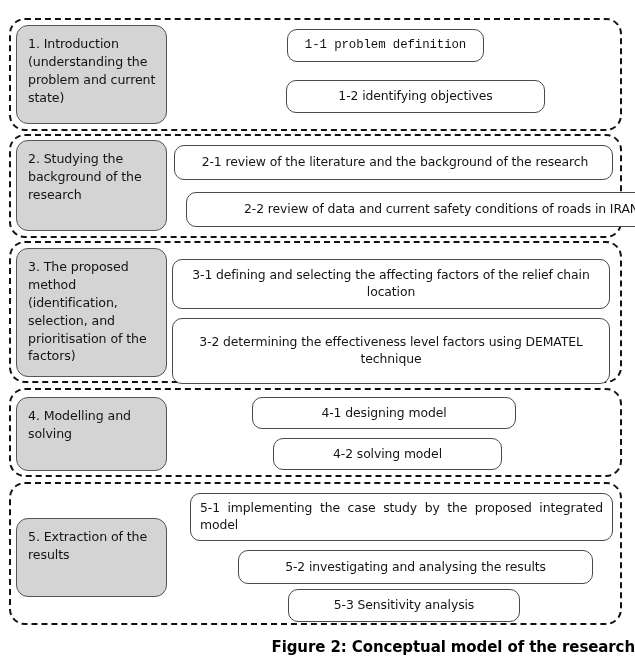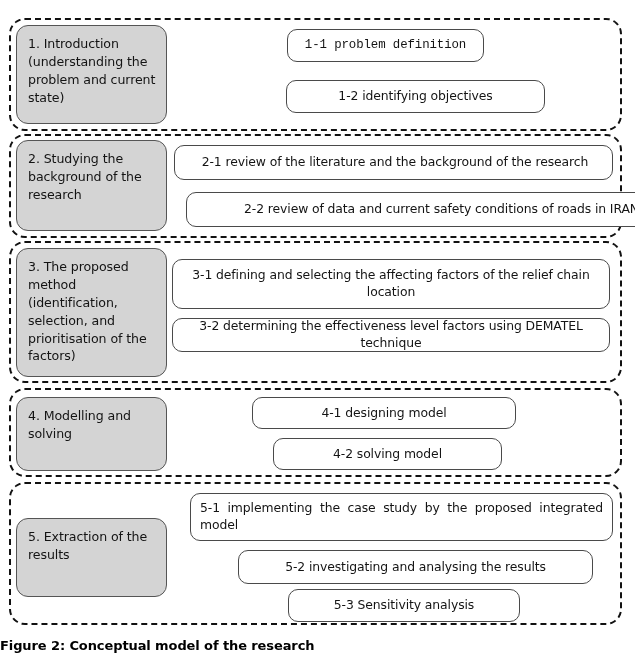--- a/index.html
+++ b/index.html
@@ -74,22 +74,22 @@
     text-align-last: left;
     text-justify: inter-word;
   }
 
   
   #figure-caption {
     position: absolute;
     left: 0;
     top: 638px;
     width: 635px;
-    text-align: left;
-    font-size: 13px;
+    text-align: right;
+    font-size: 15px;
     font-weight: bold;
     letter-spacing: -0.1px;
     color: #000000;
   }
 </style>
 </head>
 <body>
 
 <div id="figure-root">
 
@@ -124,21 +124,21 @@
   <div class="phase" style="top:241px; height:142px;"></div>
 
   <div class="stage-box" style="left:16px; top:248px; width:151px; height:129px;">
     <span class="stage-text">3. The proposed method (identification, selection, and prioritisation of the factors)</span>
   </div>
 
   <div class="task-box" style="left:172px; top:259px; width:438px; height:50px;">
     <span class="task-text">3-1 defining and selecting the affecting factors of the relief chain location</span>
   </div>
 
-  <div class="task-box" style="left:172px; top:318px; width:438px; height:34px;">
+  <div class="task-box" style="left:172px; top:318px; width:438px; height:66px;">
     <span class="task-text">3-2 determining the effectiveness level factors using DEMATEL technique</span>
   </div>
 
   <div class="phase" style="top:388px; height:89px;"></div>
 
   <div class="stage-box" style="left:16px; top:397px; width:151px; height:74px;">
     <span class="stage-text">4. Modelling and solving</span>
   </div>
 
   <div class="task-box" style="left:252px; top:397px; width:264px; height:32px;">

